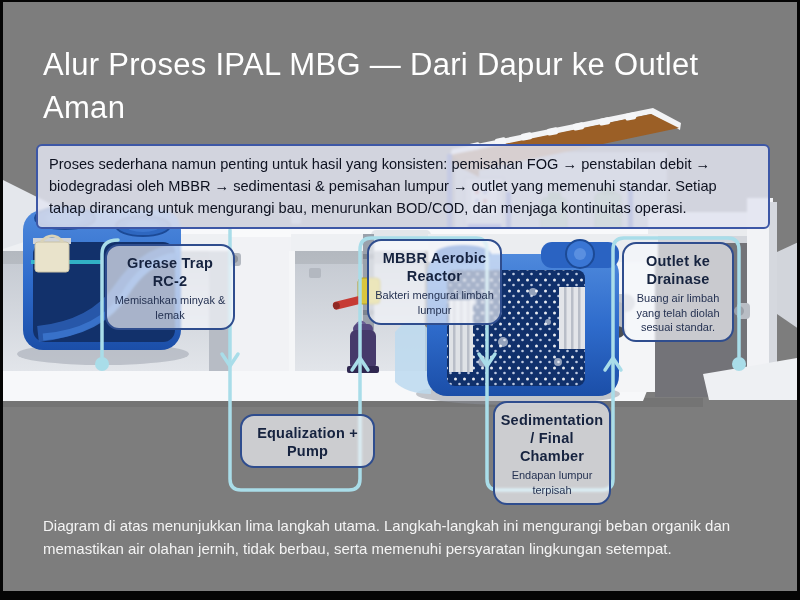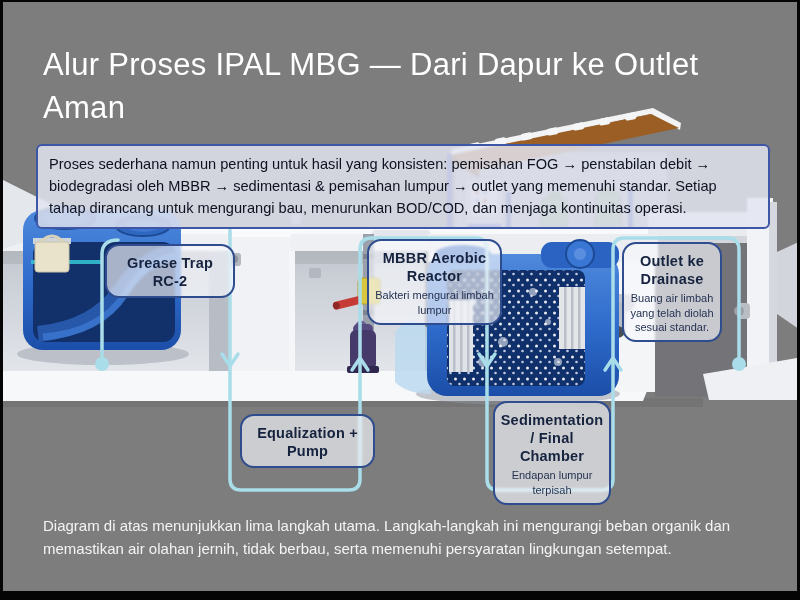--- a/index.html
+++ b/index.html
@@ -38,21 +38,21 @@
     color:#16233f;letter-spacing:.2px;
   }
   .callout p{
     margin:3px 0 0;font-size:11px;line-height:1.3;font-weight:500;
     color:#253252;
   }
   #co-grease{left:102px;top:242px;width:130px;}
   #co-equalization{left:237px;top:412px;width:135px;}
   #co-mbbr{left:364px;top:237px;width:135px;}
   #co-sedimentation{left:490px;top:399px;width:118px;}
-  #co-outlet{left:619px;top:240px;width:100px;text-align:center;}
+  #co-outlet{left:619px;top:240px;width:112px;text-align:center;}
   .footer{
     position:absolute;left:40px;top:512px;width:716px;z-index:2;
     font-size:15px;line-height:1.55;color:#f4f4f4;
   }
 </style>
 </head>
 <body>
 
 <div class="slide">
 
@@ -231,20 +231,21 @@
       <path d="M 602,368 L 610,356 L 618,368"></path>
     </g>
   </svg>
 
   <div class="title">Alur Proses IPAL MBG — Dari Dapur ke Outlet Aman</div>
 
   <div class="intro">Proses sederhana namun penting untuk hasil yang konsisten: pemisahan FOG → penstabilan debit → biodegradasi oleh MBBR → sedimentasi &amp; pemisahan lumpur → outlet yang memenuhi standar. Setiap tahap dirancang untuk mengurangi bau, menurunkan BOD/COD, dan menjaga kontinuitas operasi.</div>
 
   <div class="callout" id="co-grease">
     <h3>Grease Trap RC-2</h3>
+    <p>Memisahkan minyak &amp; lemak</p>
   </div>
 
   <div class="callout" id="co-mbbr">
     <h3>MBBR Aerobic Reactor</h3>
     <p>Bakteri mengurai limbah lumpur</p>
   </div>
 
   <div class="callout" id="co-outlet">
     <h3>Outlet ke Drainase</h3>
     <p>Buang air limbah yang telah diolah sesuai standar.</p>

